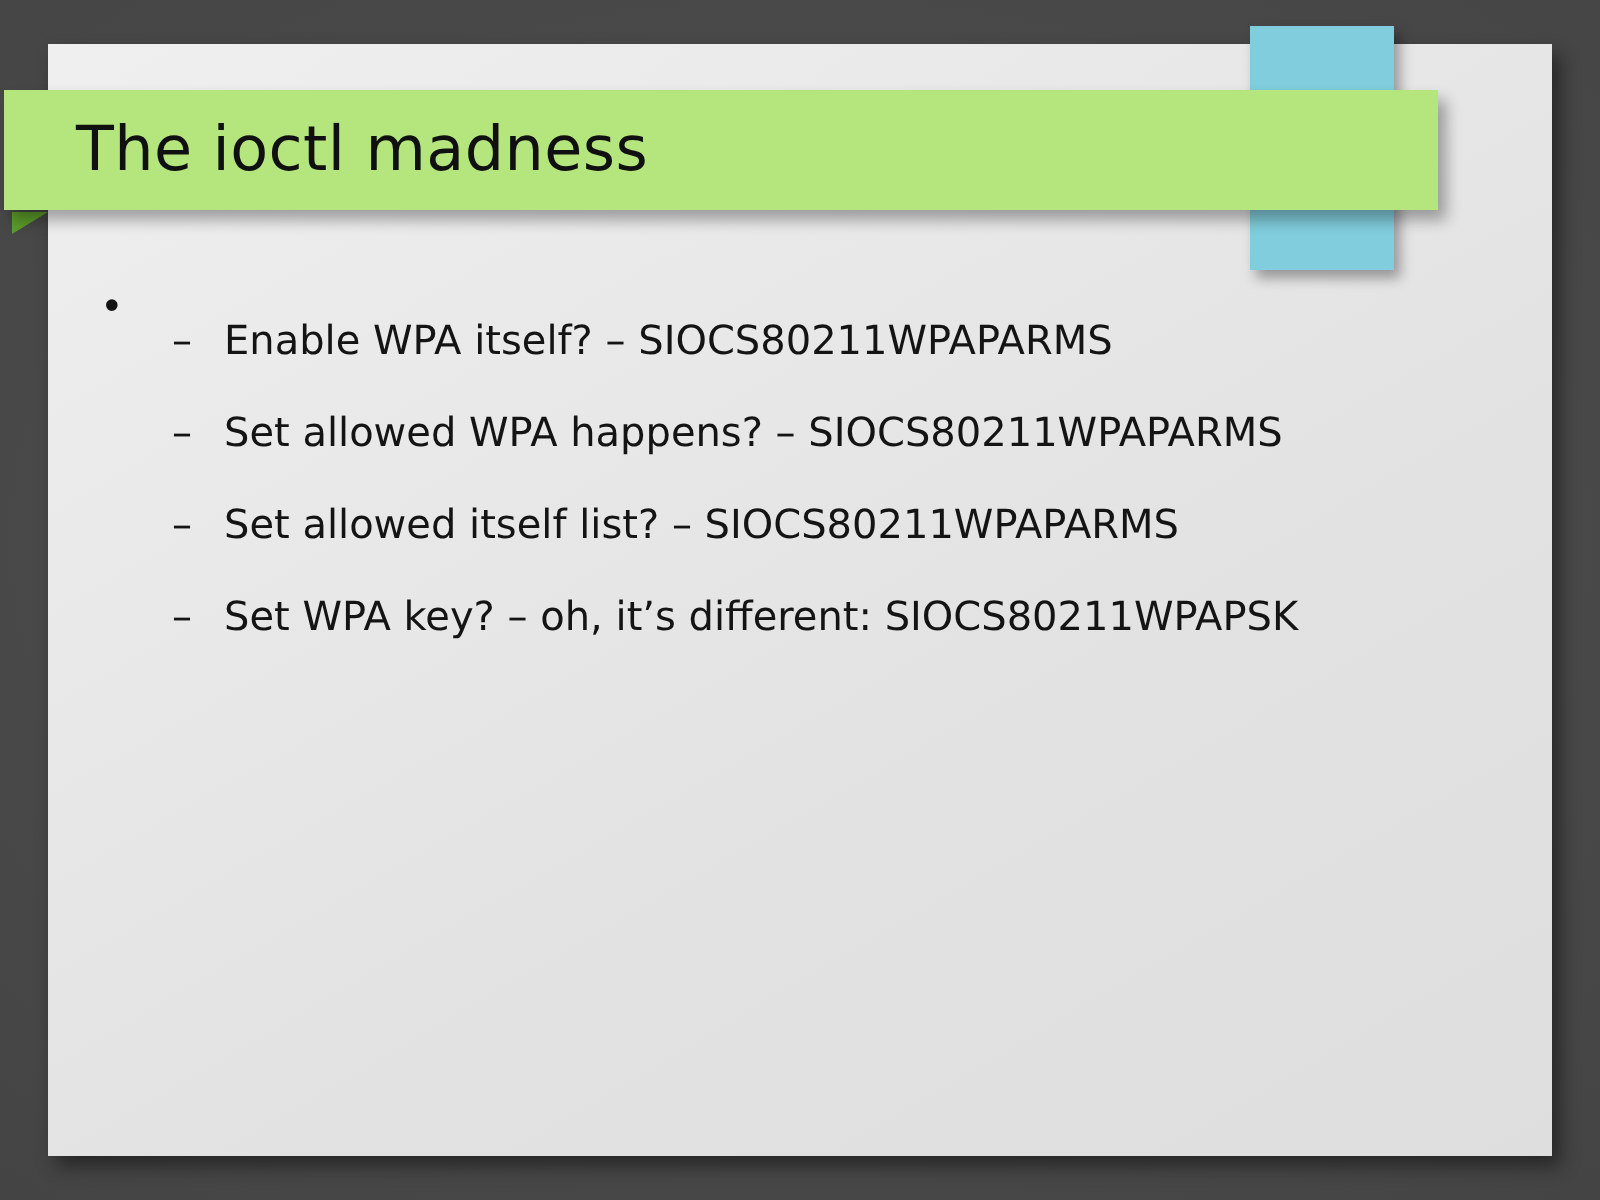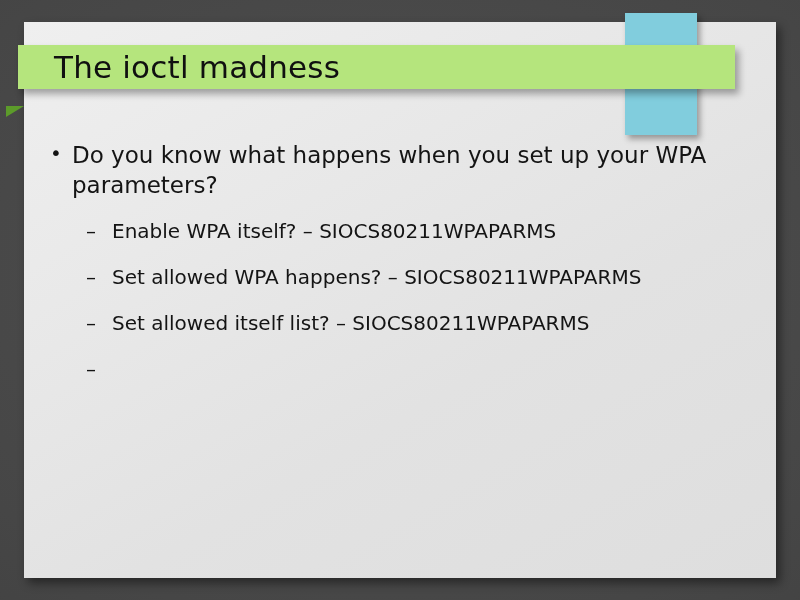--- a/index.html
+++ b/index.html
@@ -55,24 +55,24 @@
     width: 0;
     height: 0;
     border-left: 11px solid #2f9cb4;
     border-bottom: 11px solid transparent;
     z-index: 2;
   }
 
   
   #title-banner {
     position: absolute;
-    left: 18px;
+    left: 2px;
     top: 45px;
     width: 717px;
-    height: 44px;
+    height: 60px;
     background: #b5e57d;
     box-shadow: 4px 5px 7px rgba(0,0,0,0.33);
     z-index: 5;
     display: flex;
     align-items: center;
     text-align: right;
   }
   #title-banner-fold {
     position: absolute;
     left: 6px;
@@ -154,21 +154,20 @@
 
   <div id="title-banner-fold"></div>
   <div id="title-banner">
     <div id="slide-title">The ioctl madness</div>
   </div>
 
   <div id="slide-body">
 
     <div class="bullet-l1">
       <span class="marker">•</span>
-      <span>Do you know what happens when you set up your WPA parameters?</span>
     </div>
 
     <ul class="sub-list">
 
       <li class="bullet-l2">
         <span class="marker">–</span>
         <span>Enable WPA itself? – SIOCS80211WPAPARMS</span>
       </li>
 
       <li class="bullet-l2">
@@ -176,18 +175,19 @@
         <span>Set allowed WPA happens? – SIOCS80211WPAPARMS</span>
       </li>
 
       <li class="bullet-l2">
         <span class="marker">–</span>
         <span>Set allowed itself list? – SIOCS80211WPAPARMS</span>
       </li>
 
       <li class="bullet-l2">
         <span class="marker">–</span>
+        <span>Set WPA key? – oh, it’s different: SIOCS80211WPAPSK</span>
       </li>
 
     </ul>
   </div>
 
 </div>
 
 </body></html>

